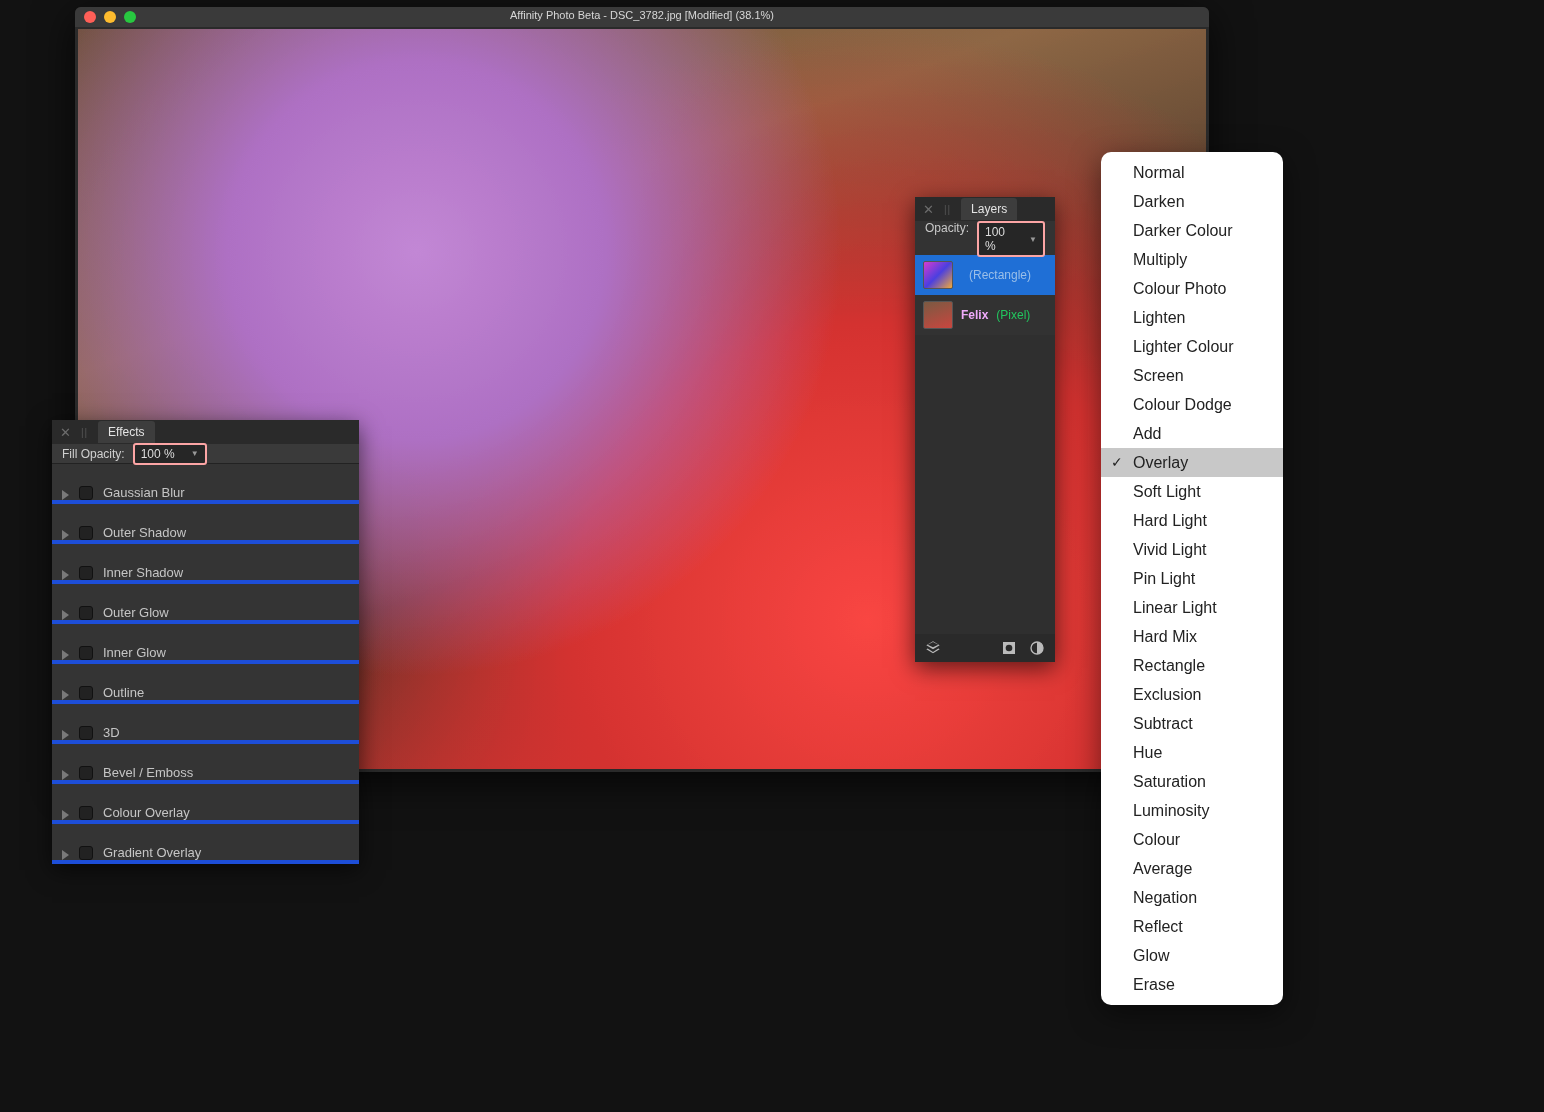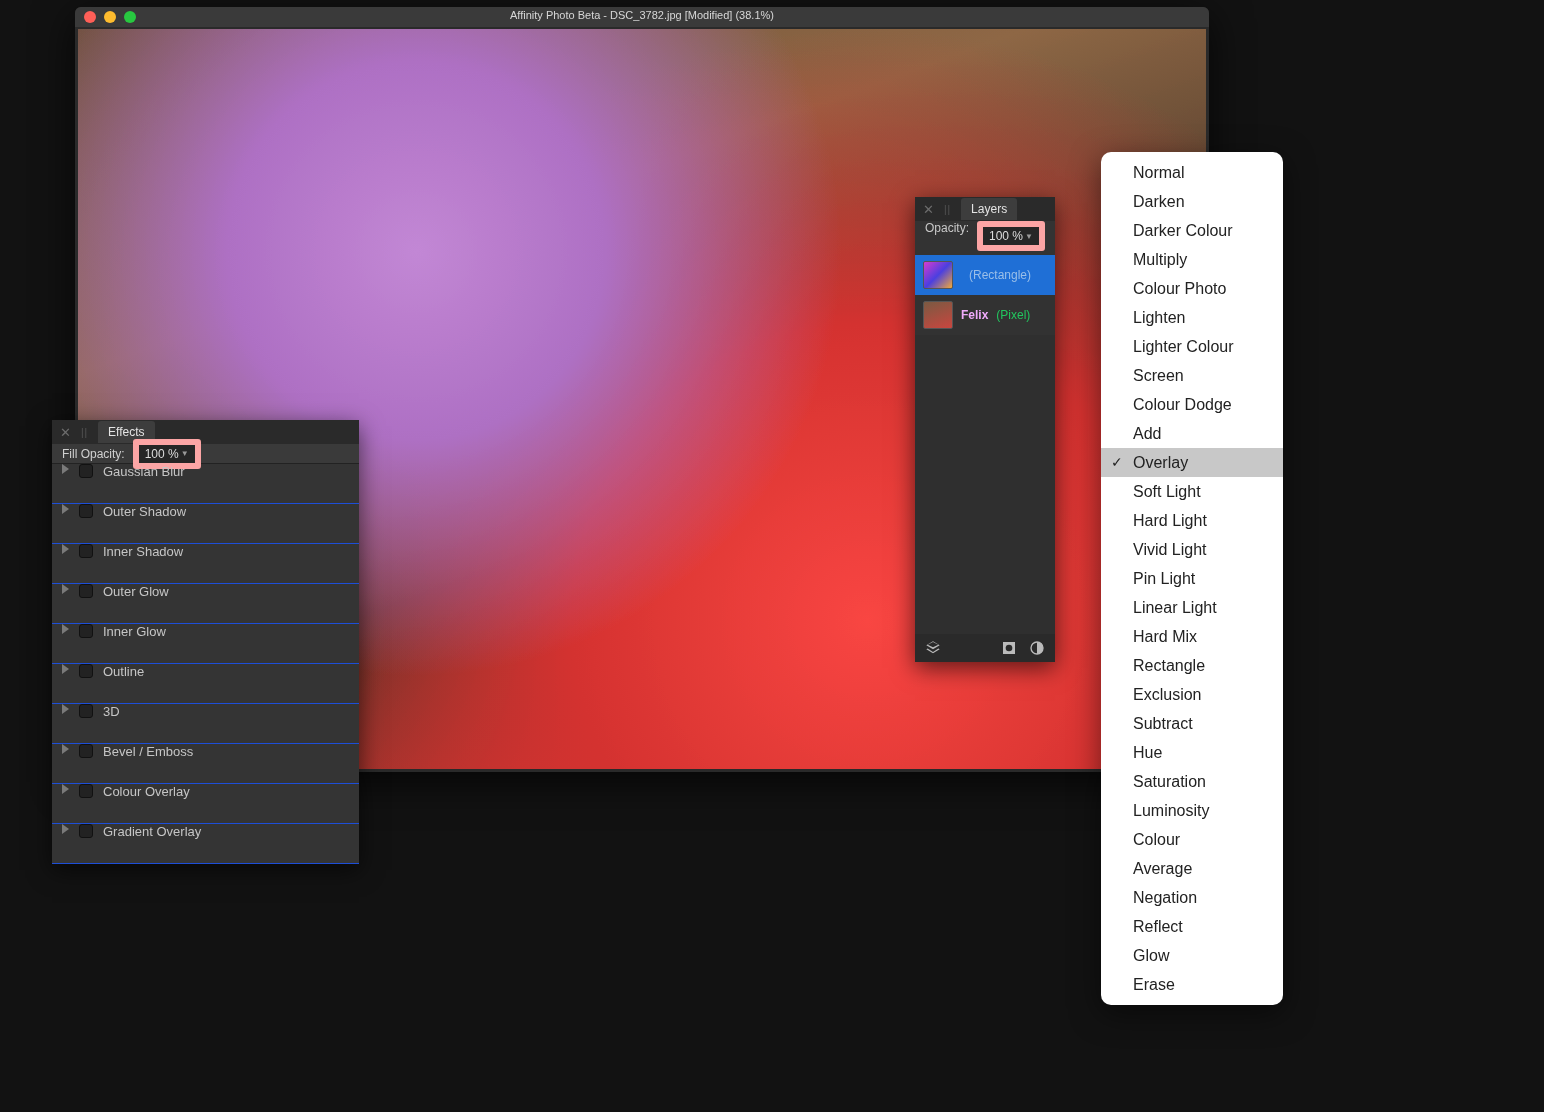--- a/index.html
+++ b/index.html
@@ -27,25 +27,25 @@
          box-shadow:0 6px 22px rgba(0,0,0,.6);font-size:13px;}
   .panel-head{height:24px;background:#2a2a2a;display:flex;align-items:center;}
   .panel-close{margin-left:8px;color:#6d6d6d;font-size:13px;cursor:pointer;}
   .panel-grip{margin-left:10px;color:#555;letter-spacing:1px;font-size:10px;}
   .panel-tab{margin-left:10px;padding:4px 10px;background:#3d3d3d;border-radius:3px 3px 0 0;
              color:#e4e4e4;font-size:12px;}
   #effects{left:52px;top:420px;width:307px;}
   .fillrow{height:20px;display:flex;align-items:center;padding:0 10px;background:#3a3a3a;
            border-bottom:1px solid #222;}
   .fillrow label{font-size:12px;color:#d0d0d0;}
-  .dropdown{margin-left:8px;background:#262626;border:6px solid #fca5a5;border-radius:3px;
-            padding:2px 6px;display:flex;align-items:center;gap:2px;color:#ddd;font-size:12px;}
+  .dropdown{margin-left:8px;background:#262626;border:2px solid #fca5a5;border-radius:3px;
+            padding:2px 6px;display:flex;align-items:center;gap:16px;color:#ddd;font-size:12px;}
   .dropdown .caret{font-size:8px;color:#999;}
   .fx-list{}
-  .fx-row{height:40px;border-bottom:1px solid #1d4ed8;display:flex;align-items:flex-start;
+  .fx-row{height:40px;border-bottom:4px solid #1d4ed8;display:flex;align-items:flex-end;
           padding:0 10px;gap:10px;background:#343434;}
   .disclose{width:0;height:0;border-top:5px solid transparent;border-bottom:5px solid transparent;
             border-left:7px solid #7a7a7a;cursor:pointer;}
   .fx-check{width:14px;height:14px;border-radius:3px;background:#222;border:1px solid #111;}
   .fx-label{color:#c5c5c5;font-size:13px;}
 
   
   #layers{left:915px;top:197px;width:140px;
           height:465px;background:#2f2f2f;}
   .opacity-row{height:34px;display:flex;align-items:flex-start;padding:0 10px;background:#333;}

